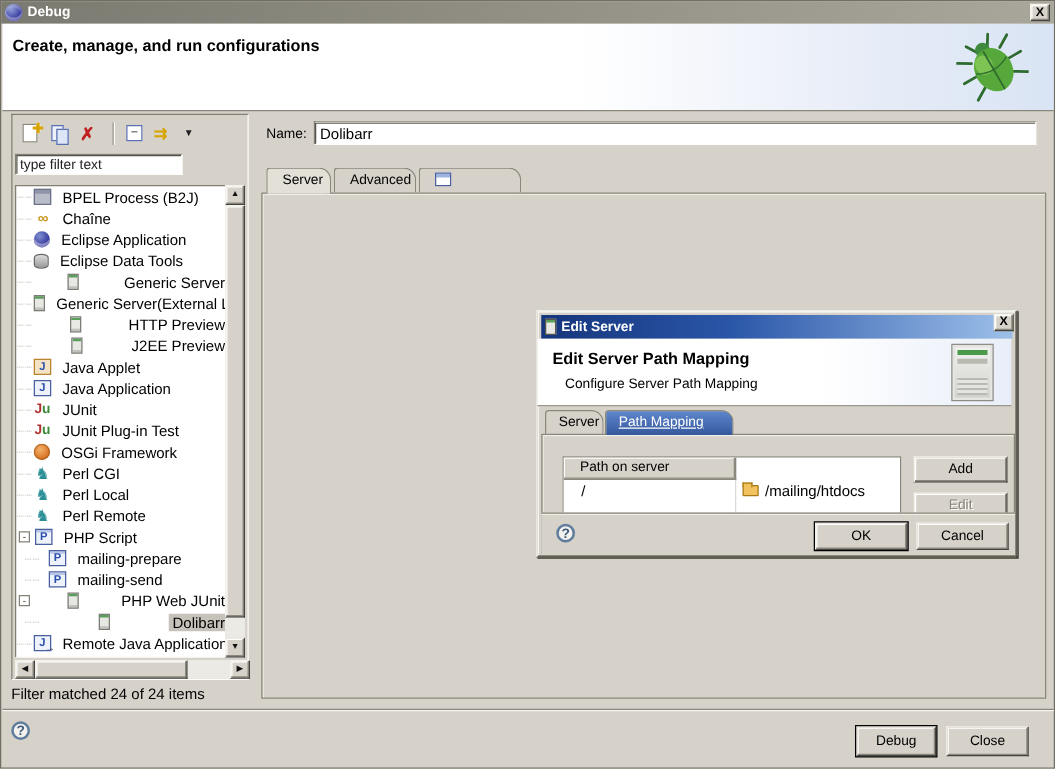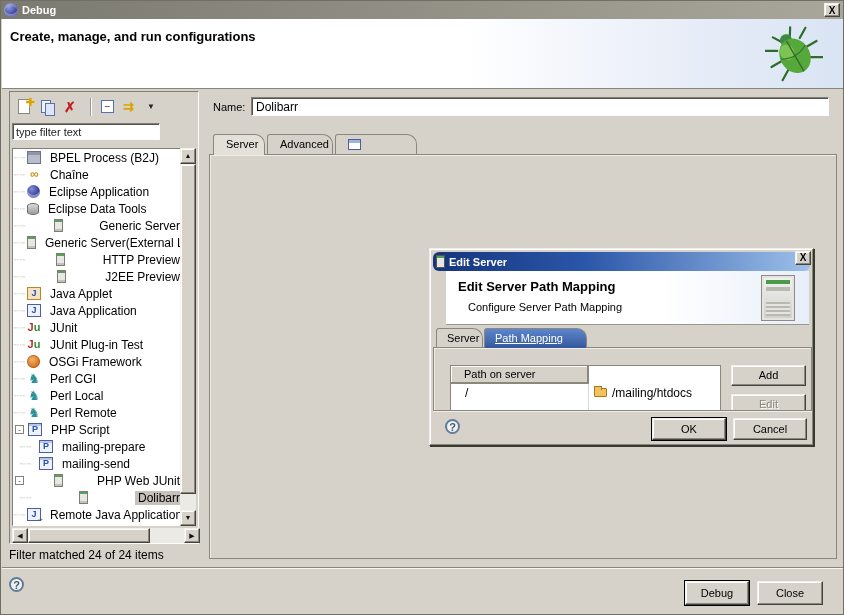--- a/index.html
+++ b/index.html
@@ -33,21 +33,21 @@
   .tbsep { width:1px; height:18px; background:#9b988d; box-shadow:1px 0 0 #fff; margin:0 2px; }
   .tbicon { width:18px; height:18px; position:relative; }
   .icon-page { position:absolute; left:2px; top:1px; width:12px; height:15px; background:#fff; border:1px solid #8a887d; }
   .icon-page-plus { position:absolute; right:-1px; top:-2px; color:#d8a500; font-size:11px; font-weight:bold; text-shadow:0 0 1px #fff; }
   .icon-copy1 { position:absolute; left:1px; top:2px; width:10px; height:13px; background:#eef2fb; border:1px solid #5a6fae; }
   .icon-copy2 { position:absolute; left:5px; top:5px; width:10px; height:13px; background:#dde6f7; border:1px solid #5a6fae; }
   .icon-delete { color:#c02020; font-weight:bold; font-size:14px; line-height:18px; }
   .icon-collapse { position:absolute; left:2px; top:2px; width:13px; height:13px; background:#fff; border:1px solid #5a6fae; color:#333; font-size:10px; line-height:11px; text-align:center; }
   .icon-filter { color:#d8a500; font-size:13px; font-weight:bold; line-height:18px; letter-spacing:-2px; }
   .icon-ddarrow { color:#222; font-size:8px; line-height:18px; }
-  #filterbox { position:absolute; left:2px; top:31px; width:148px; height:17px; font-size:11px; padding:2px 3px; color:#222; }
+  #filterbox { position:absolute; left:2px; top:31px; width:134px; height:17px; font-size:11px; padding:2px 3px; color:#222; }
   #tree { position:absolute; left:2px; top:56px; width:172px; height:378px; background:#fff; border:1px solid; border-color:#828075 #fdfcfa #fdfcfa #828075; overflow:hidden; }
   .trow { position:relative; height:17px; display:flex; align-items:center; white-space:nowrap; font-size:12px; }
   .trow .conn { color:#b8b5aa; font-size:9px; width:14px; flex:none; text-align:center; letter-spacing:1px; overflow:hidden; }
   .trow .lbl { padding:0 3px; margin-left:6px; }
   .trow.sel .lbl { background:#c6c2ba; }
   .expander { width:9px; height:9px; flex:none; border:1px solid #848175; background:#fff; font-size:8px; line-height:7px; text-align:center; color:#333; margin-right:4px; }
   .ticon { width:14px; height:13px; flex:none; position:relative; font-size:9px; text-align:center; }
   
   .i-bpel   { background:#b9bcc9; border:1px solid #6d7288; box-shadow:inset 0 3px 0 #8f94a8; }
   .i-chain  { color:#c8951d; font-size:12px; font-weight:bold; line-height:13px; letter-spacing:-1px; }
@@ -79,25 +79,25 @@
 
   
   .field-label { position:absolute; }
   .combo { position:absolute; height:20px; font-size:11px; }
   .combo .val { position:absolute; left:4px; top:3px; right:20px; overflow:hidden; white-space:nowrap; }
   .txt { position:absolute; height:19px; font-size:12px; padding:2px 4px; white-space:nowrap; overflow:hidden; }
   .txt.disabled { background:#d9d6cf; color:#8a887d; }
 
   
   #dialog { position:absolute; left:428px; top:247px; width:385px; height:198px; background:#d6d2ca; border:1px solid; border-color:#efede6 #3a392f #3a392f #efede6; box-shadow:1px 1px 0 #3a392f, inset -1px -1px 0 #8a887d, inset 1px 1px 0 #fff; z-index:10; }
-  #dlg-titlebar { position:absolute; left:3px; top:3px; right:3px; height:19px; background:linear-gradient(90deg,#15357c,#2a56a8 40%,#9dc0ea); display:flex; align-items:center;border-radius:6px; }
+  #dlg-titlebar { position:absolute; left:3px; top:3px; right:3px; height:19px; background:linear-gradient(90deg,#15357c,#2a56a8 40%,#9dc0ea); display:flex; align-items:center; }
   #dlg-titlebar .title { color:#fff; font-weight:bold; margin-left:4px; }
   .mini-server { width:9px; height:13px; margin-left:3px; background:#e7e7e3; border:1px solid #55554e; box-shadow:inset 0 2px 0 #58a058; }
   #dlg-close { position:absolute; right:2px; top:2px; width:16px; height:14px; font-size:10px; font-weight:bold; line-height:12px; }
-  #dlg-header { position:absolute; left:16px; top:22px; right:4px; height:54px; background:linear-gradient(90deg,#ffffff 60%, #e8eef9); border-bottom:1px solid #9a978c; }
+  #dlg-header { position:absolute; left:0; top:22px; right:4px; height:54px; background:linear-gradient(90deg,#ffffff 60%, #e8eef9); border-bottom:1px solid #9a978c; }
   #dlg-header .h1 { position:absolute; left:12px; top:8px; font-size:13px; font-weight:bold; }
   #dlg-header .h2 { position:absolute; left:22px; top:30px; font-size:11px; }
   .tower { position:absolute; right:14px; top:4px; width:34px; height:46px; background:linear-gradient(#f2f2f0,#cfcfca); border:1px solid #8d8d86; box-shadow:inset 0 0 0 2px #e4e4e0; }
   .tower::before { content:""; position:absolute; left:4px; top:4px; right:4px; height:4px; background:#4a9a4a; box-shadow:0 7px 0 #b9b9b2; }
   .tower::after { content:""; position:absolute; left:4px; bottom:4px; right:4px; height:14px; background:repeating-linear-gradient(#b9b9b2 0 2px, #e4e4e0 2px 4px); }
   .dtab { position:absolute; top:79px; height:20px; background:#d6d2ca; border:1px solid #8a887d; border-bottom:none; border-radius:3px 10px 0 0; padding:0 10px; line-height:19px; }
   .dtab.active { background:linear-gradient(#5d86cc,#35589c); color:#fff; text-decoration:underline; z-index:3; }
   #dlg-content { position:absolute; left:3px; top:98px; width:379px; height:97px; border:1px solid #8a887d; box-shadow:inset 1px 1px 0 #efede6; background:#d6d2ca; }
   #dlg-table { position:absolute; left:16px; top:17px; width:271px; background:#fff; border:1px solid #8a887d; }
   #dlg-table .hrow { display:flex; height:18px; }

